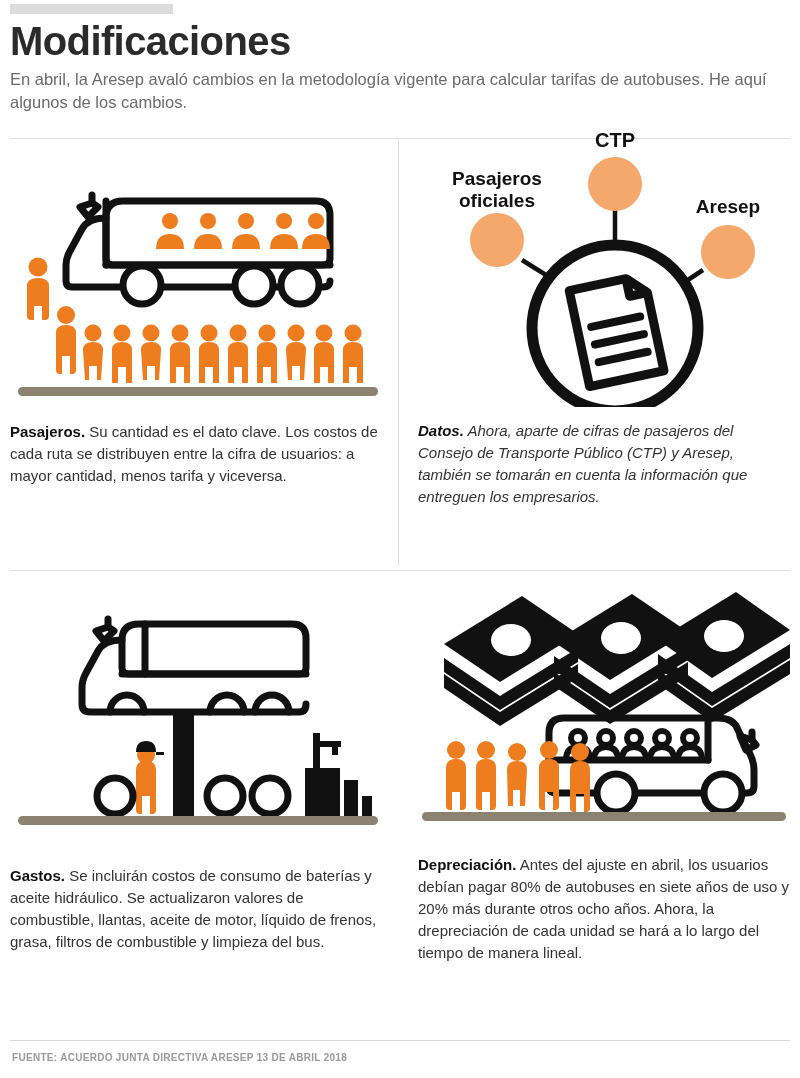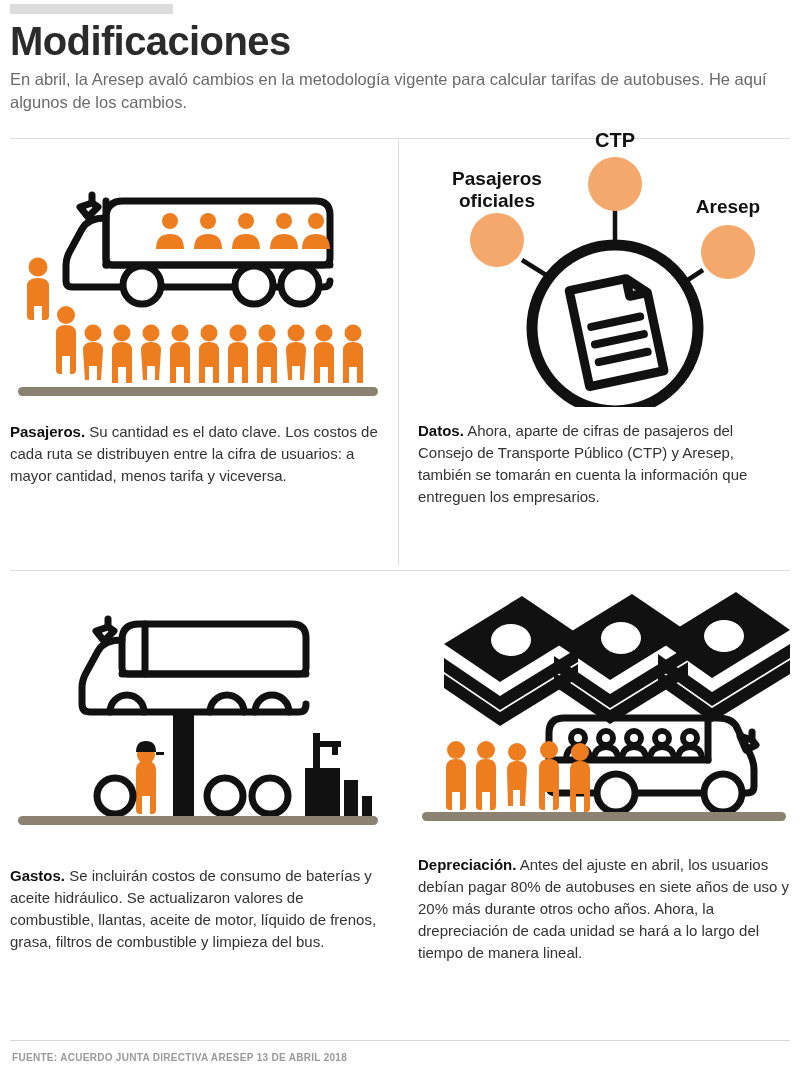--- a/index.html
+++ b/index.html
@@ -214,21 +214,21 @@
         <circle cx="197" cy="54" r="27" fill="#F5A86B"></circle>
         <circle cx="79" cy="110" r="27" fill="#F5A86B"></circle>
         <circle cx="310" cy="122" r="27" fill="#F5A86B"></circle>
 
         <text x="197" y="17" text-anchor="middle" font-family="Liberation Sans, sans-serif" font-size="20" font-weight="700" fill="#111">CTP</text>
         <text x="79" y="55" text-anchor="middle" font-family="Liberation Sans, sans-serif" font-size="19" font-weight="700" fill="#111">Pasajeros</text>
         <text x="79" y="77" text-anchor="middle" font-family="Liberation Sans, sans-serif" font-size="19" font-weight="700" fill="#111">oficiales</text>
         <text x="310" y="83" text-anchor="middle" font-family="Liberation Sans, sans-serif" font-size="19" font-weight="700" fill="#111">Aresep</text>
       </svg>
     </div>
-    <p class="panel-text" style="margin-top:13px;">
+    <p class="panel-text" style="margin-top:13px;font-style:italic;">
       <b>Datos.</b><span> Ahora, aparte de cifras de pasajeros del Consejo de Transporte Público (CTP) y Aresep, también se tomarán en cuenta la información que entreguen los empresarios.</span>
     </p>
   </div>
 
   <div class="panel" id="panel-3">
     <div class="panel-art">
       <svg width="375" height="262" viewBox="0 0 375 262" aria-hidden="true">
 
         <g fill="none" stroke="#111" stroke-width="7" stroke-linejoin="round" stroke-linecap="round">
           <path d="M112 90 L112 62 Q112 46 129 46 L282 46 Q296 46 296 60 L296 90 Q296 96 289 96 L119 96 Q112 96 112 90 Z"></path>

